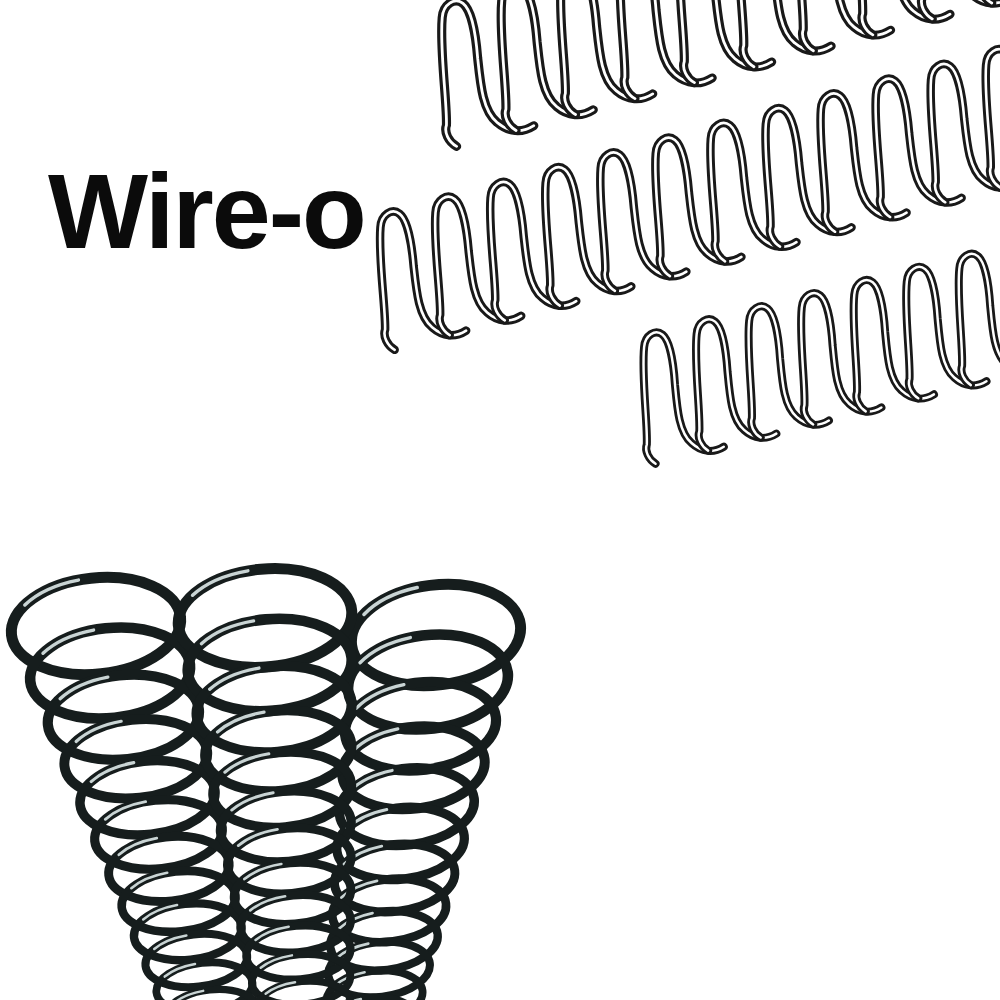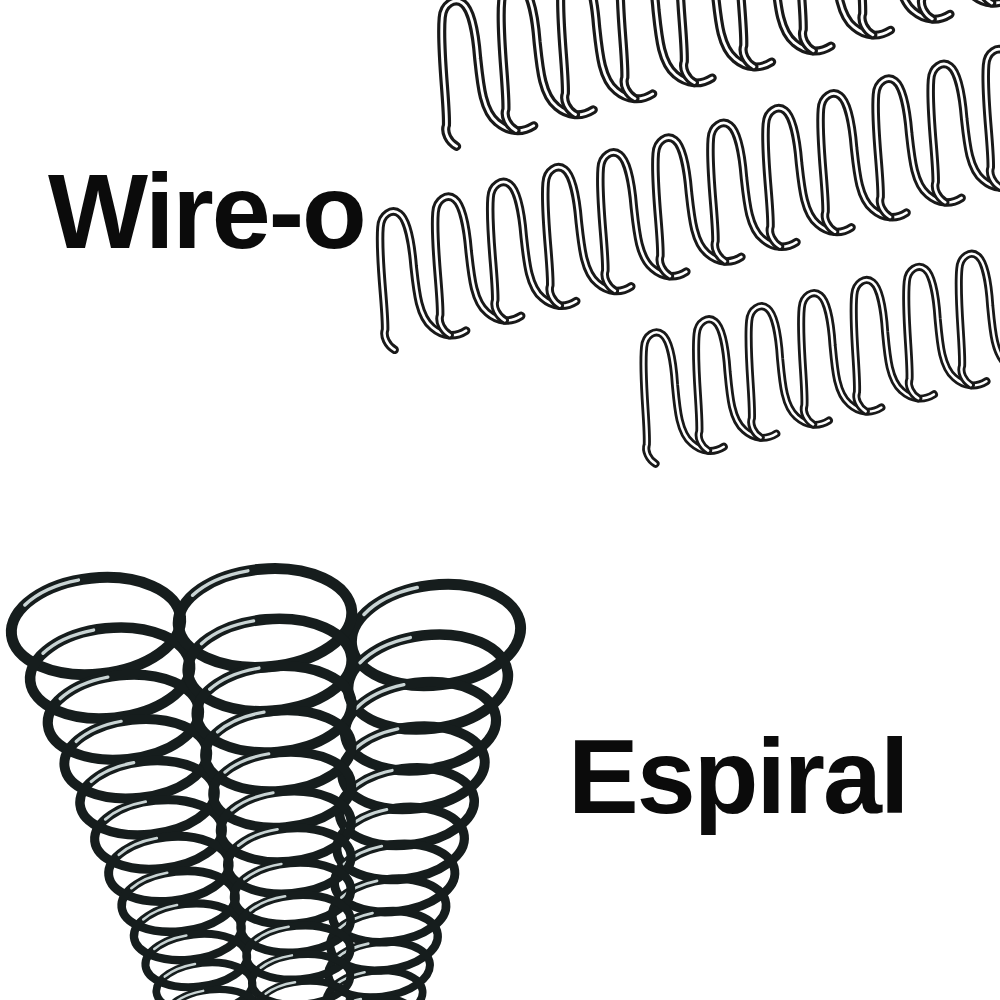--- a/index.html
+++ b/index.html
@@ -245,14 +245,13 @@
           <g transform="rotate(-5 303.7 1004.7)">
             <ellipse class="coil-dark" cx="303.7" cy="1004.7" rx="46.7" ry="23.4" stroke-width="7.4" fill="none"></ellipse>
             <ellipse class="coil-light" cx="303.7" cy="1004.7" rx="46.7" ry="23.4" stroke-width="2.4" fill="none" pathLength="100" stroke-dasharray="14 86" stroke-dashoffset="-58" stroke-linecap="round"></ellipse>
           </g>
         </g>
       </g>
   </svg>
 
   <div class="label" id="lbl-wireo">Wire-o</div>
 
-  <div class="label" id="lbl-espiral">Espiral</div>
 </div>
 
 </body></html>

